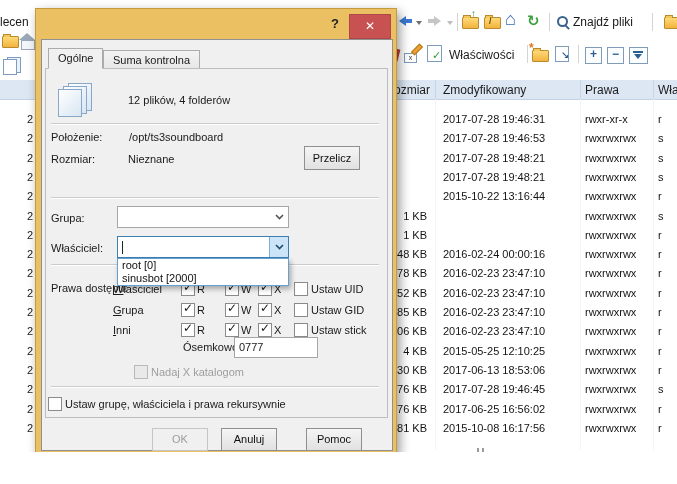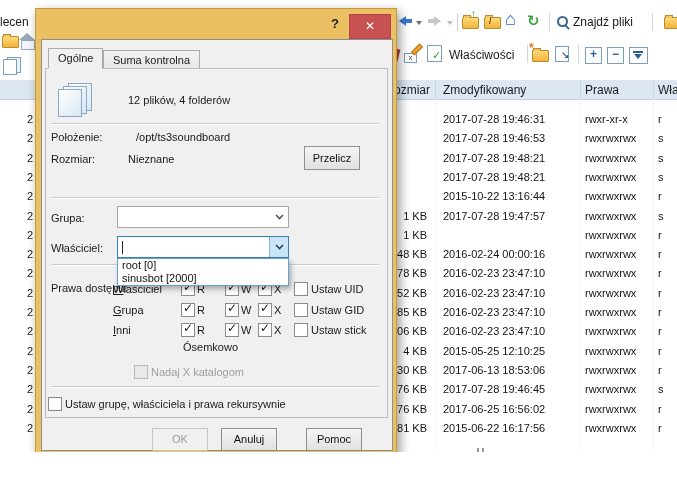--- a/index.html
+++ b/index.html
@@ -173,21 +173,20 @@
         <span class="fc" style="left: 658px; width: 18px; text-align: left;">s</span>
       </div>
       <div class="frow" style="top: 188.2px;">
         <span class="fc" style="left: 340px; width: 87px; text-align: right;"></span>
         <span class="fc" style="left: 443px; width: 150px; text-align: left;">2015-10-22 13:16:44</span>
         <span class="fc" style="left: 585px; width: 62px; text-align: left;">rwxrwxrwx</span>
         <span class="fc" style="left: 658px; width: 18px; text-align: left;">r</span>
       </div>
       <div class="frow" style="top: 207.5px;">
         <span class="fc" style="left: 340px; width: 87px; text-align: right;">1 KB</span>
-        <span class="fc" style="left: 443px; width: 150px; text-align: left;">2017-07-28 19:47:57</span>
         <span class="fc" style="left: 585px; width: 62px; text-align: left;">rwxrwxrwx</span>
         <span class="fc" style="left: 658px; width: 18px; text-align: left;">s</span>
       </div>
       <div class="frow" style="top: 226.8px;">
         <span class="fc" style="left: 340px; width: 87px; text-align: right;">1 KB</span>
         <span class="fc" style="left: 585px; width: 62px; text-align: left;">rwxrwxrwx</span>
         <span class="fc" style="left: 658px; width: 18px; text-align: left;">r</span>
       </div>
       <div class="frow" style="top: 246.1px;">
         <span class="fc" style="left: 340px; width: 87px; text-align: right;">248 KB</span>
@@ -238,21 +237,21 @@
         <span class="fc" style="left: 658px; width: 18px; text-align: left;">s</span>
       </div>
       <div class="frow" style="top: 400.5px;">
         <span class="fc" style="left: 340px; width: 87px; text-align: right;">076 KB</span>
         <span class="fc" style="left: 443px; width: 150px; text-align: left;">2017-06-25 16:56:02</span>
         <span class="fc" style="left: 585px; width: 62px; text-align: left;">rwxrwxrwx</span>
         <span class="fc" style="left: 658px; width: 18px; text-align: left;">r</span>
       </div>
       <div class="frow" style="top: 419.8px;">
         <span class="fc" style="left: 340px; width: 87px; text-align: right;">781 KB</span>
-        <span class="fc" style="left: 443px; width: 150px; text-align: left;">2015-06-22 16:17:56</span>
+        <span class="fc" style="left: 443px; width: 150px; text-align: left;">2015-10-08 16:17:56</span>
         <span class="fc" style="left: 585px; width: 62px; text-align: left;">rwxrwxrwx</span>
         <span class="fc" style="left: 658px; width: 18px; text-align: left;">r</span>
       </div>
     </div>
   <div id="leftfrags">
       <span class="lfrag" style="top: 113px;">2</span>
       <span class="lfrag" style="top: 132.3px;">2</span>
       <span class="lfrag" style="top: 151.6px;">2</span>
       <span class="lfrag" style="top: 170.9px;">2</span>
       <span class="lfrag" style="top: 190.2px;">2</span>
@@ -288,21 +287,21 @@
     <div class="tab" style="left:67px;top:41px">Suma kontrolna</div>
     <div class="tpage"></div>
 
     <span class="icpage" style="left:32px;top:74px"></span>
     <span class="icpage" style="left:27px;top:77px"></span>
     <span class="icpage" style="left:22px;top:80px"></span>
     <span class="dtext" style="left:92px;top:85px">12 plików, 4 folderów</span>
 
     <div class="grpline" style="top:114px"></div>
     <span class="dtext" style="left:15px;top:122px">Położenie:</span>
-    <span class="dtext" style="left:100px;top:122px">/opt/ts3soundboard</span>
+    <span class="dtext" style="left:93px;top:122px">/opt/ts3soundboard</span>
     <span class="dtext" style="left:15px;top:144px">Rozmiar:</span>
     <span class="dtext" style="left:92px;top:144px">Nieznane</span>
     <div class="wbtn" style="left:268px;top:137px;height:24px;line-height:22px">Przelicz</div>
 
     <div class="grpline" style="top:188px"></div>
     <span class="dtext" style="left:15px;top:203px">Grupa:</span>
     <div class="combo" style="left:81px;top:197px">
       <span class="dtext" style="left:4px;top:3px"></span>
       <span class="cbtn">
         <svg width="9" height="6">
@@ -365,20 +364,21 @@
         <span class="plab" style="left: 205px; top: 315px;">W</span>
         <span class="cb" style="left: 222px; top: 314px;">
           <i class="tick">✓</i>
         </span>
         <span class="plab" style="left: 238px; top: 315px;">X</span>
         <span class="cb" style="left: 258px; top: 314px;"></span>
         <span class="plab" style="left: 275px; top: 315px;">Ustaw stick</span>
       </div>
 
     <span class="dtext" style="left:147px;top:332px">Ósemkowo</span>
+    <div class="octfield" style="left:198px;top:328px">0777</div>
     <span class="cb dis" style="left:98px;top:356px"></span>
     <span class="dtext graytxt" style="left:115px;top:357px">Nadaj X katalogom</span>
 
     <div class="grpline" style="top:377px"></div>
     <span class="cb" style="left:12px;top:388px"></span>
     <span class="dtext" style="left:29px;top:389px">Ustaw grupę, właściciela i prawa rekursywnie</span>
 
     <div class="wbtn dis" style="left:116px;top:419px">OK</div>
     <div class="wbtn" style="left:185px;top:419px">Anuluj</div>
     <div class="wbtn" style="left:270px;top:419px">Pomoc</div>

